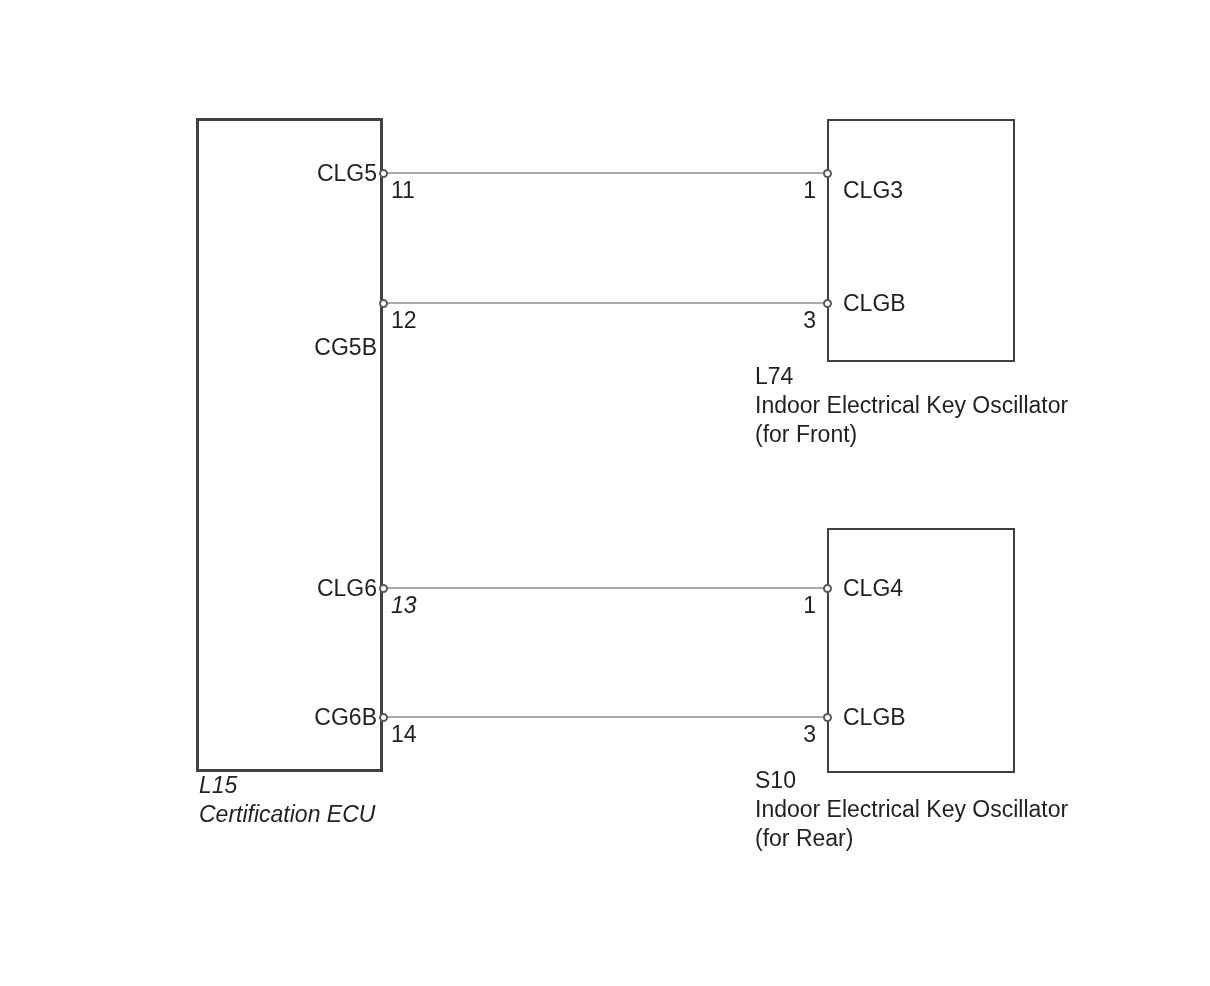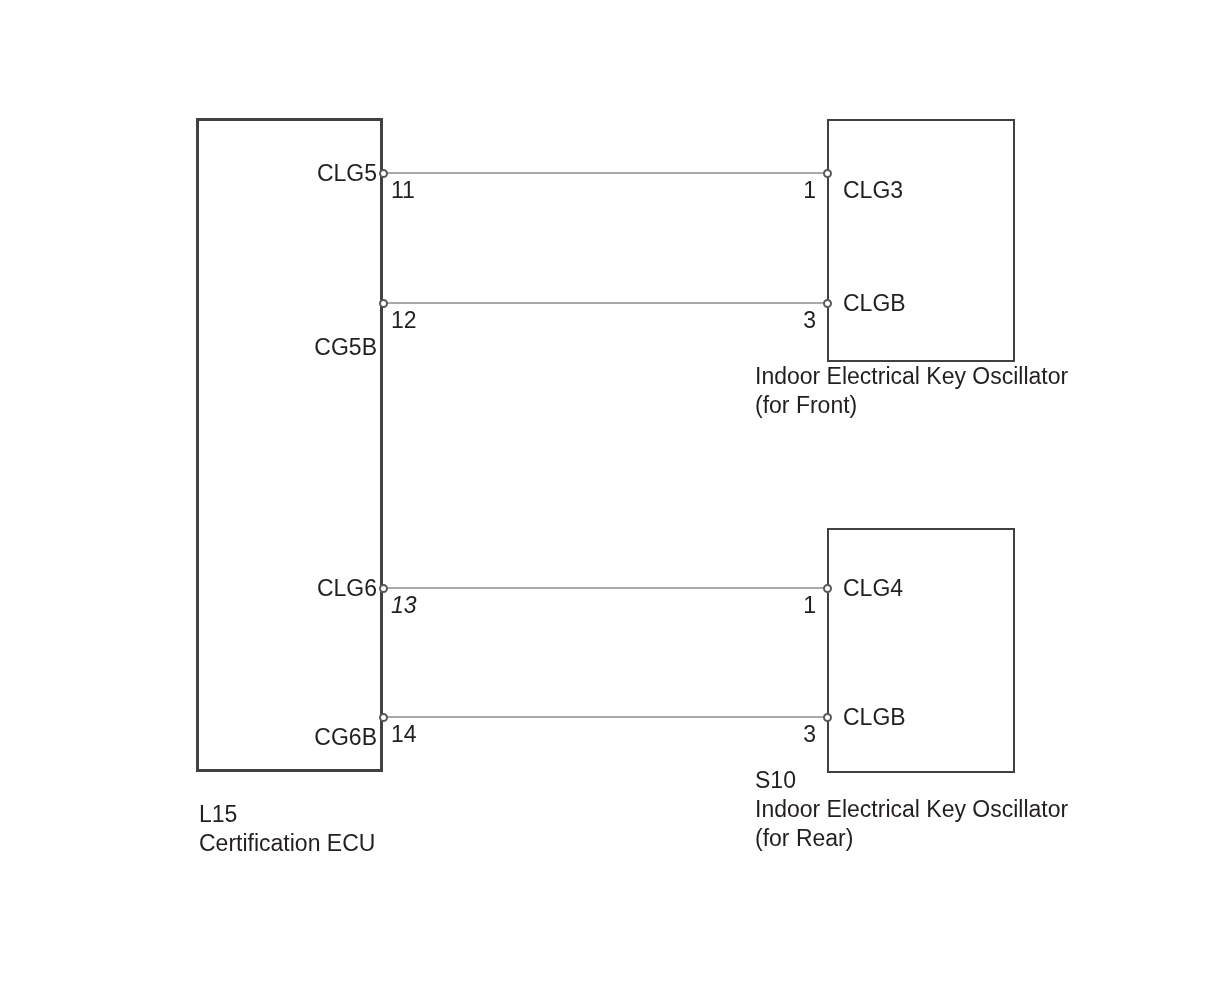--- a/index.html
+++ b/index.html
@@ -56,43 +56,44 @@
   <div class="abs term" style="left:378.5px; top:583.5px;"></div>
   <div class="abs term" style="left:378.5px; top:712.5px;"></div>
   <div class="abs term" style="left:822.5px; top:168.5px;"></div>
   <div class="abs term" style="left:822.5px; top:298.5px;"></div>
   <div class="abs term" style="left:822.5px; top:583.5px;"></div>
   <div class="abs term" style="left:822.5px; top:712.5px;"></div>
 
   <div class="abs label sig-l" style="top:162px;">CLG5</div>
   <div class="abs label sig-l" style="top:292px;margin-top:44px;">CG5B</div>
   <div class="abs label sig-l" style="top:577px;">CLG6</div>
-  <div class="abs label sig-l" style="top:726px;">CG6B</div>
+  <div class="abs label sig-l" style="top:706px;">CG6B</div>
 
   <div class="abs label pin-l" style="top:179px;">11</div>
   <div class="abs label pin-l" style="top:309px;">12</div>
   <div class="abs label pin-l" style="top:594px;font-style:italic;">13</div>
   <div class="abs label pin-l" style="top:723px;">14</div>
 
   <div class="abs label sig-r" style="top:179px;">CLG3</div>
   <div class="abs label sig-r" style="top:292px;">CLGB</div>
   <div class="abs label sig-r" style="top:577px;">CLG4</div>
   <div class="abs label sig-r" style="top:706px;">CLGB</div>
 
   <div class="abs label pin-r" style="top:179px;">1</div>
   <div class="abs label pin-r" style="top:309px;">3</div>
   <div class="abs label pin-r" style="top:594px;">1</div>
   <div class="abs label pin-r" style="top:723px;">3</div>
 
-  <div class="abs" style="left:199px; top:800px;">
+  <div class="abs" style="left:199px; top:771px;font-style:italic;">
     <div class="clabel">L15</div>
     <div class="clabel">Certification ECU</div>
   </div>
 
   <div class="abs" style="left:755px; top:362px;">
+    <div class="clabel">L74</div>
     <div class="clabel">Indoor Electrical Key Oscillator</div>
     <div class="clabel">(for Front)</div>
   </div>
 
   <div class="abs" style="left:755px; top:766px;">
     <div class="clabel">S10</div>
     <div class="clabel">Indoor Electrical Key Oscillator</div>
     <div class="clabel">(for Rear)</div>
   </div>
 

